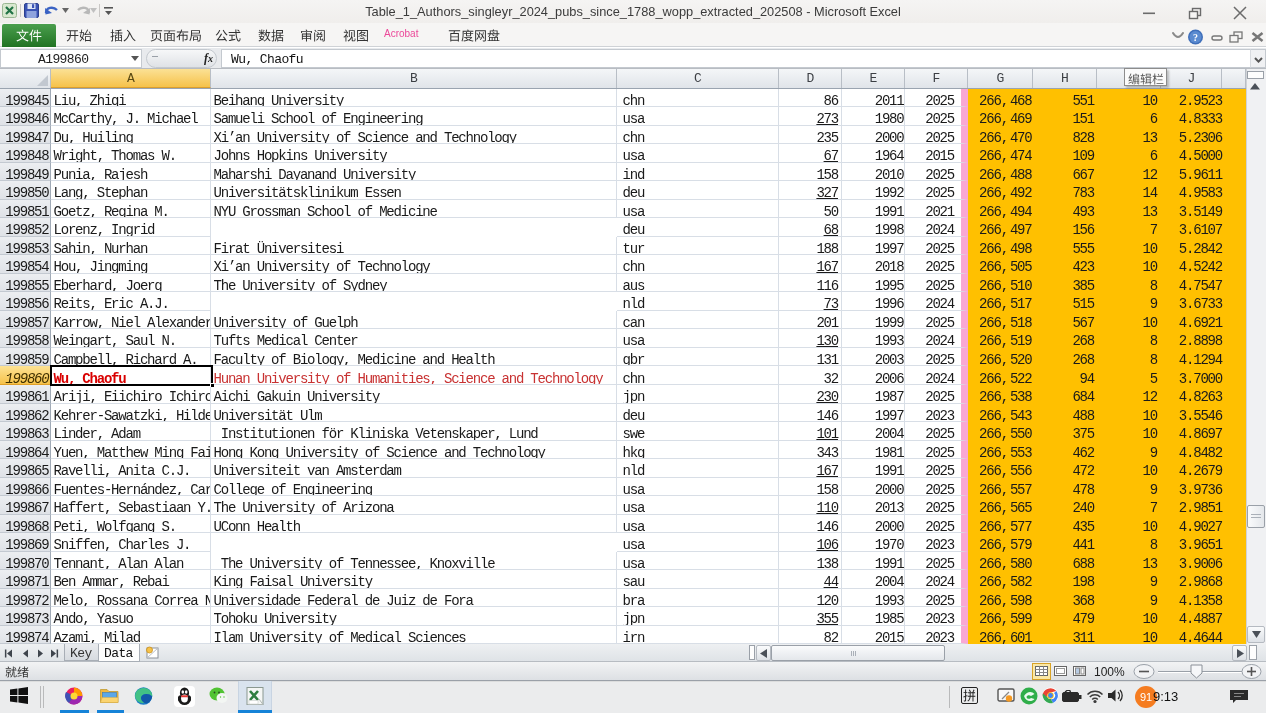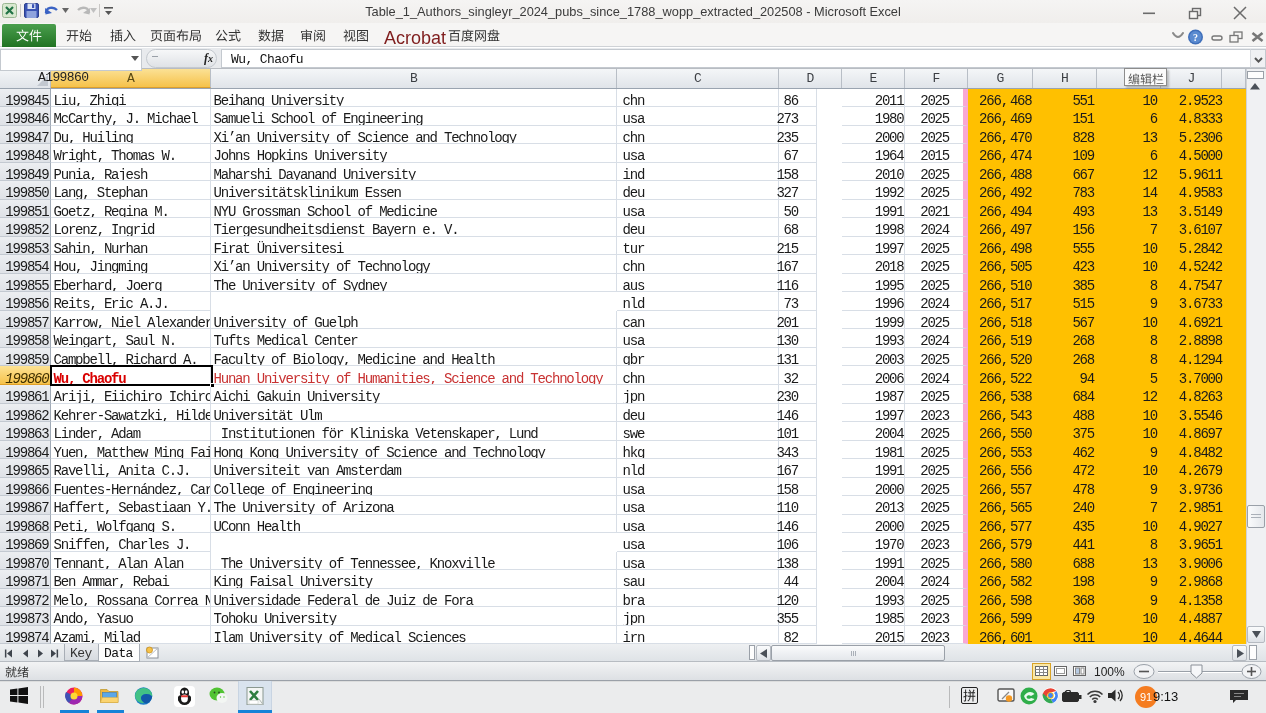--- a/index.html
+++ b/index.html
@@ -2,42 +2,42 @@
 <html><head><meta charset="utf-8"><style>
 * { margin:0; padding:0; box-sizing:border-box; }
 html,body { width:1266px; height:713px; overflow:hidden; font-family:"Liberation Sans",sans-serif; }
 #app { position:relative; width:1266px; height:713px; background:#fff; overflow:hidden; }
 .cjk { display:inline-block; }
 #titlebar { position:absolute; left:0; top:0; width:1266px; height:23px; background:linear-gradient(#f5f4f3,#f0eeec); }
 #title { position:absolute; left:0; right:0; top:3.5px; text-align:center; font-size:12.8px; color:#3b3b3b; }
 #tabrow { position:absolute; left:0; top:23px; width:1266px; height:24px; background:#f6f5f4; border-bottom:1px solid #cfd2d6; }
 #filetab { position:absolute; left:2px; top:24px; width:54px; height:23px; background:linear-gradient(#4a9e4d,#217323); border-radius:2px 2px 0 0; text-align:center; padding-top:4px; }
 #fbar { position:absolute; left:0; top:48px; width:1266px; height:21px; background:#e8eaed; border-bottom:1px solid #b8bcc2; }
-#namebox { position:absolute; left:0px; top:49px; width:142px; height:19px; background:#fff; border:1px solid #c4c9cf; font-size:13px; letter-spacing:-0.6px; font-family:"Liberation Mono",monospace; color:#222; padding:20px 0 0 37px; }
+#namebox { position:absolute; left:0px; top:49px; width:142px; height:19px; background:#fff; border:1px solid #c4c9cf; font-size:13px; letter-spacing:-0.6px; font-family:"Liberation Mono",monospace; color:#222; padding:2px 0 0 37px; }
 #fxcap { position:absolute; left:146px; top:49px; width:71px; height:19px; background:linear-gradient(#f6f7f8,#dfe2e6); border:1px solid #c4c9cf; border-radius:9.5px; }
 #fxi { position:absolute; left:204px; top:51px; font-size:12px; font-style:italic; font-family:"Liberation Serif",serif; color:#222; font-weight:bold; }
 #fval { position:absolute; left:221px; top:49px; width:1029px; height:19px; background:#fff; border:1px solid #c4c9cf; border-right:none; font-size:13px; letter-spacing:-0.6px; font-family:"Liberation Mono",monospace; color:#111; padding:2px 0 0 9px; }
 #fchev { position:absolute; left:1250px; top:49px; width:16px; height:19px; background:#f0f1f3; border:1px solid #c4c9cf; border-left:1px solid #d8dbdf; color:#666; font-size:10px; text-align:center; line-height:15px; }
 #colhdr { position:absolute; left:0; top:69px; width:1246px; height:19.5px; background:linear-gradient(#f4f6f8,#e0e4e9); border-bottom:1px solid #9aa4b0; }
 .chd { position:absolute; top:0; height:19px; border-right:1px solid #b8bec6; text-align:center; font-size:13px; letter-spacing:-0.6px; font-family:"Liberation Mono",monospace; color:#3c3f44; padding-top:2px; }
 .chsel { background:linear-gradient(#fbe195,#f6c24a); border-bottom:1px solid #dc9f2c; color:#5a4a14; }
 #selall { position:absolute; left:0; top:0; width:51px; height:19px; border-right:1px solid #b8bec6; }
 #selall i { position:absolute; right:2px; bottom:2px; border-left:11px solid transparent; border-bottom:11px solid #c2c8d0; }
 #grid { position:absolute; left:0; top:88.5px; width:1246px; height:556px; overflow:hidden; background:#fff; }
 .row { position:absolute; left:0; height:18.53px; width:1246px; }
 .row > div { position:absolute; top:0; height:18.54px; font-size:14px; letter-spacing:-1.2px; font-family:"Liberation Mono",monospace; color:#1a1a1a; padding-top:4.1px; white-space:pre; overflow:hidden; }
 .rh { left:0; width:51px; background:linear-gradient(#eceef1,#dfe2e7); border-right:1px solid #a0aab6; border-bottom:1px solid #c3c9d1; text-align:right; padding-right:1.5px; color:#24282e; }
 .row > div.rh.sel { background:linear-gradient(#fde293,#f6c24a); border-bottom:1px solid #e0a028; border-right:1px solid #c08820; color:#3f3000;font-style:italic; }
 .ca { left:51px; width:160px; border-right:1px solid #d8dee6; border-bottom:1px solid #d8dee6; padding-left:2.5px; }
 .cb { left:211px; width:406px; border-right:1px solid #d8dee6; border-bottom:1px solid #d8dee6; padding-left:2.5px; }
 .cc { left:617px; width:162px; border-right:1px solid #d8dee6; border-bottom:1px solid #d8dee6; padding-left:5.5px; }
 .cn { text-align:right; }
-.cd { left:754px; width:63px; border-right:1px solid #d8dee6; border-bottom:1px solid #d8dee6; padding-right:18px; }
+.cd { left:779px; width:63px; border-right:1px solid #d8dee6; border-bottom:1px solid #d8dee6; padding-right:3px;text-decoration:underline; }
 .ce { left:842px; width:63px; border-right:1px solid #d8dee6; border-bottom:1px solid #d8dee6; padding-right:0.5px; }
-.cf { left:905px; width:63px; border-right:5px solid #f9a8d4; border-bottom:1px solid #d8dee6; padding-right:14px; }
+.cf { left:905px; width:63px; border-right:7px solid #f9a8d4; border-bottom:1px solid #d8dee6; padding-right:7px; }
 .cg { left:968px; width:65px; background:#ffc000; padding-right:1.5px; }
 .ch { left:1033px; width:64px; background:#ffc000; padding-right:3px; }
 .ci { left:1097px; width:64px; background:#ffc000; padding-right:4px; }
 .cj { left:1161px; width:85px; background:#ffc000; padding-right:24px; }
 .row > div.red { color:#d90000; font-weight:bold; }
 .row > div.red2 { color:#c83232; }
 .cm { letter-spacing:-3.8px; }
 #selbox { position:absolute; left:50px; top:276.5px; width:162.5px; height:20.5px; border:2px solid #000; z-index:5; }
 #selbox i { position:absolute; right:-3px; bottom:-3px; width:4px; height:4px; background:#000; border-left:1px solid #fff; border-top:1px solid #fff; }
 #tooltip { position:absolute; left:1124px; top:68px; width:43px; height:17.5px; background:#fbfbfb; border:1px solid #8c8c8c; box-shadow:1.5px 1.5px 2px rgba(0,0,0,.22); z-index:9; text-align:center; padding-top:1.5px; }
@@ -246,36 +246,35 @@
         <div class="cn ce">1991</div>
         <div class="cn cf">2021</div>
         <div class="cn cg">266<span class="cm">, </span>494</div>
         <div class="cn ch">493</div>
         <div class="cn ci">13</div>
         <div class="cn cj">3.5149</div>
       </div>
       <div class="row" style="top:129.71px">
         <div class="rh">199852</div>
         <div class="ca">Lorenz, Ingrid</div>
-        <div class="cb">Tiergesundheitsdienst Bayern e. V.</div>
         <div class="cc">deu</div>
         <div class="cn cd">68</div>
         <div class="cn ce">1998</div>
         <div class="cn cf">2024</div>
         <div class="cn cg">266<span class="cm">, </span>497</div>
         <div class="cn ch">156</div>
         <div class="cn ci">7</div>
         <div class="cn cj">3.6107</div>
       </div>
       <div class="row" style="top:148.24px">
         <div class="rh">199853</div>
         <div class="ca">Sahin, Nurhan</div>
         <div class="cb">Firat Üniversitesi</div>
         <div class="cc">tur</div>
-        <div class="cn cd">215</div>
+        <div class="cn cd">188</div>
         <div class="cn ce">1997</div>
         <div class="cn cf">2025</div>
         <div class="cn cg">266<span class="cm">, </span>498</div>
         <div class="cn ch">555</div>
         <div class="cn ci">10</div>
         <div class="cn cj">5.2842</div>
       </div>
       <div class="row" style="top:166.77px">
         <div class="rh">199854</div>
         <div class="ca">Hou, Jingming</div>
@@ -627,21 +626,21 @@
       <use href="#g25454" x="1000"></use>
     </svg>
     <svg class="cjk" style="position:absolute;left:300px;top:28.5px;" width="26" height="13" viewBox="0 0 2000 1000" fill="#333">
       <use href="#g23457" x="0"></use>
       <use href="#g38405" x="1000"></use>
     </svg>
     <svg class="cjk" style="position:absolute;left:343px;top:28.5px;" width="26" height="13" viewBox="0 0 2000 1000" fill="#333">
       <use href="#g35270" x="0"></use>
       <use href="#g22270" x="1000"></use>
     </svg>
-    <div style="position:absolute;left:384px;top:28px;font-size:18px;color:#7f1d1d">Acrobat</div>
+    <div style="position:absolute;left:384px;top:28px;font-size:10px;color:#ec4899">Acrobat</div>
     <svg class="cjk" style="position:absolute;left:448px;top:28.5px;" width="52" height="13" viewBox="0 0 4000 1000" fill="#333">
       <use href="#g30334" x="0"></use>
       <use href="#g24230" x="1000"></use>
       <use href="#g32593" x="2000"></use>
       <use href="#g30424" x="3000"></use>
     </svg>
     <svg style="position:absolute;left:1172px;top:32px" width="12" height="10" viewBox="0 0 12 10">
       <path d="M1 1 Q6 9 11 1" fill="none" stroke="#8a8a8a" stroke-width="2" stroke-linecap="round"></path>
     </svg>
     <svg style="position:absolute;left:1187px;top:29px" width="17" height="16" viewBox="0 0 17 16">

